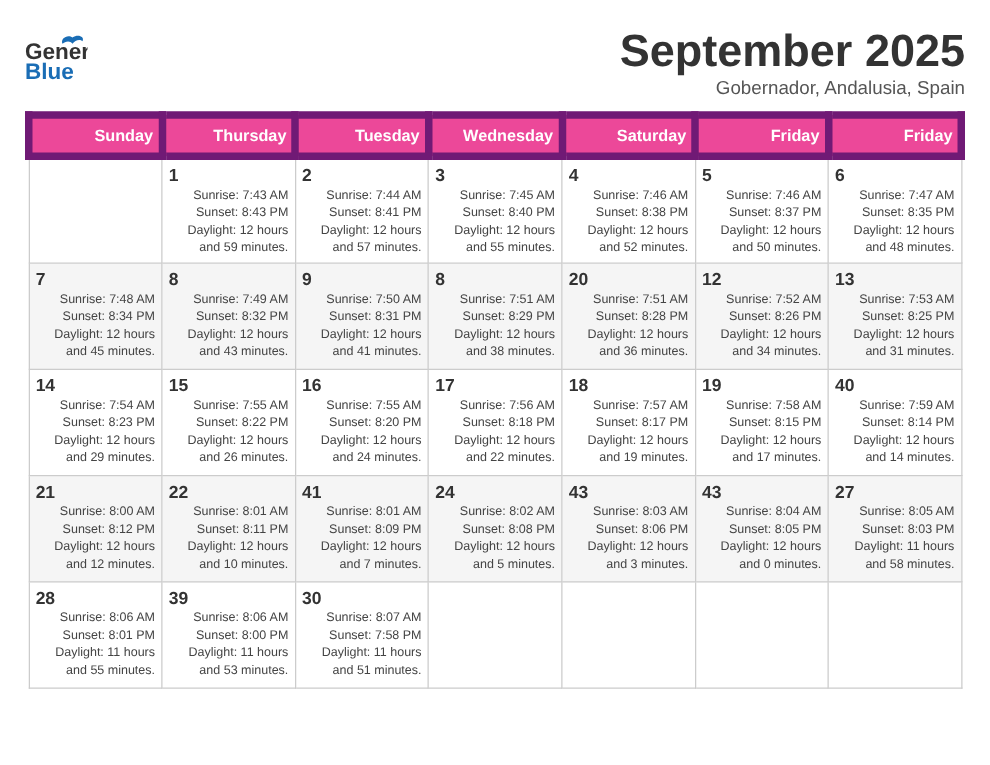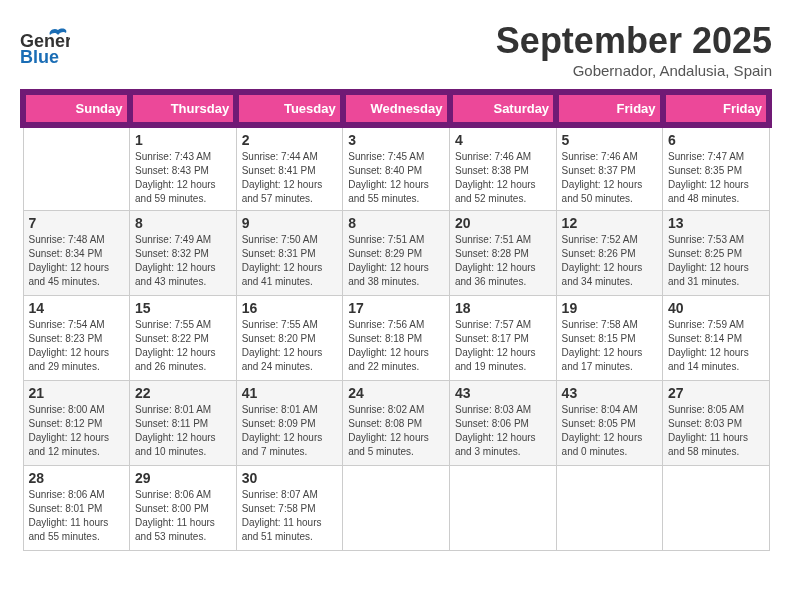--- a/index.html
+++ b/index.html
@@ -64,20 +64,21 @@
       font-size: 14px;
       font-weight: bold;
       color: #333;
       display: block;
       margin-bottom: 2px;
     }
     .day-info {
       font-size: 10px;
       color: #444;
       line-height: 1.4;
+      text-align: right;
     }
     .empty-cell {
       background: #fff;
     }
     .alt-row td {
       background: #f5f5f5;
     }
     .normal-row td {
       background: #fff;
     }
@@ -233,21 +234,21 @@
           <span class="day-num">27</span>
           <div class="day-info">Sunrise: 8:05 AM<br>Sunset: 8:03 PM<br>Daylight: 11 hours and 58 minutes.</div>
         </td>
       </tr>
       <tr class="normal-row">
         <td>
           <span class="day-num">28</span>
           <div class="day-info">Sunrise: 8:06 AM<br>Sunset: 8:01 PM<br>Daylight: 11 hours and 55 minutes.</div>
         </td>
         <td>
-          <span class="day-num">29</span>
+          <span class="day-num">39</span>
           <div class="day-info">Sunrise: 8:06 AM<br>Sunset: 8:00 PM<br>Daylight: 11 hours and 53 minutes.</div>
         </td>
         <td>
           <span class="day-num">30</span>
           <div class="day-info">Sunrise: 8:07 AM<br>Sunset: 7:58 PM<br>Daylight: 11 hours and 51 minutes.</div>
         </td>
         <td class="empty-cell"></td>
         <td class="empty-cell"></td>
         <td class="empty-cell"></td>
         <td class="empty-cell"></td>

